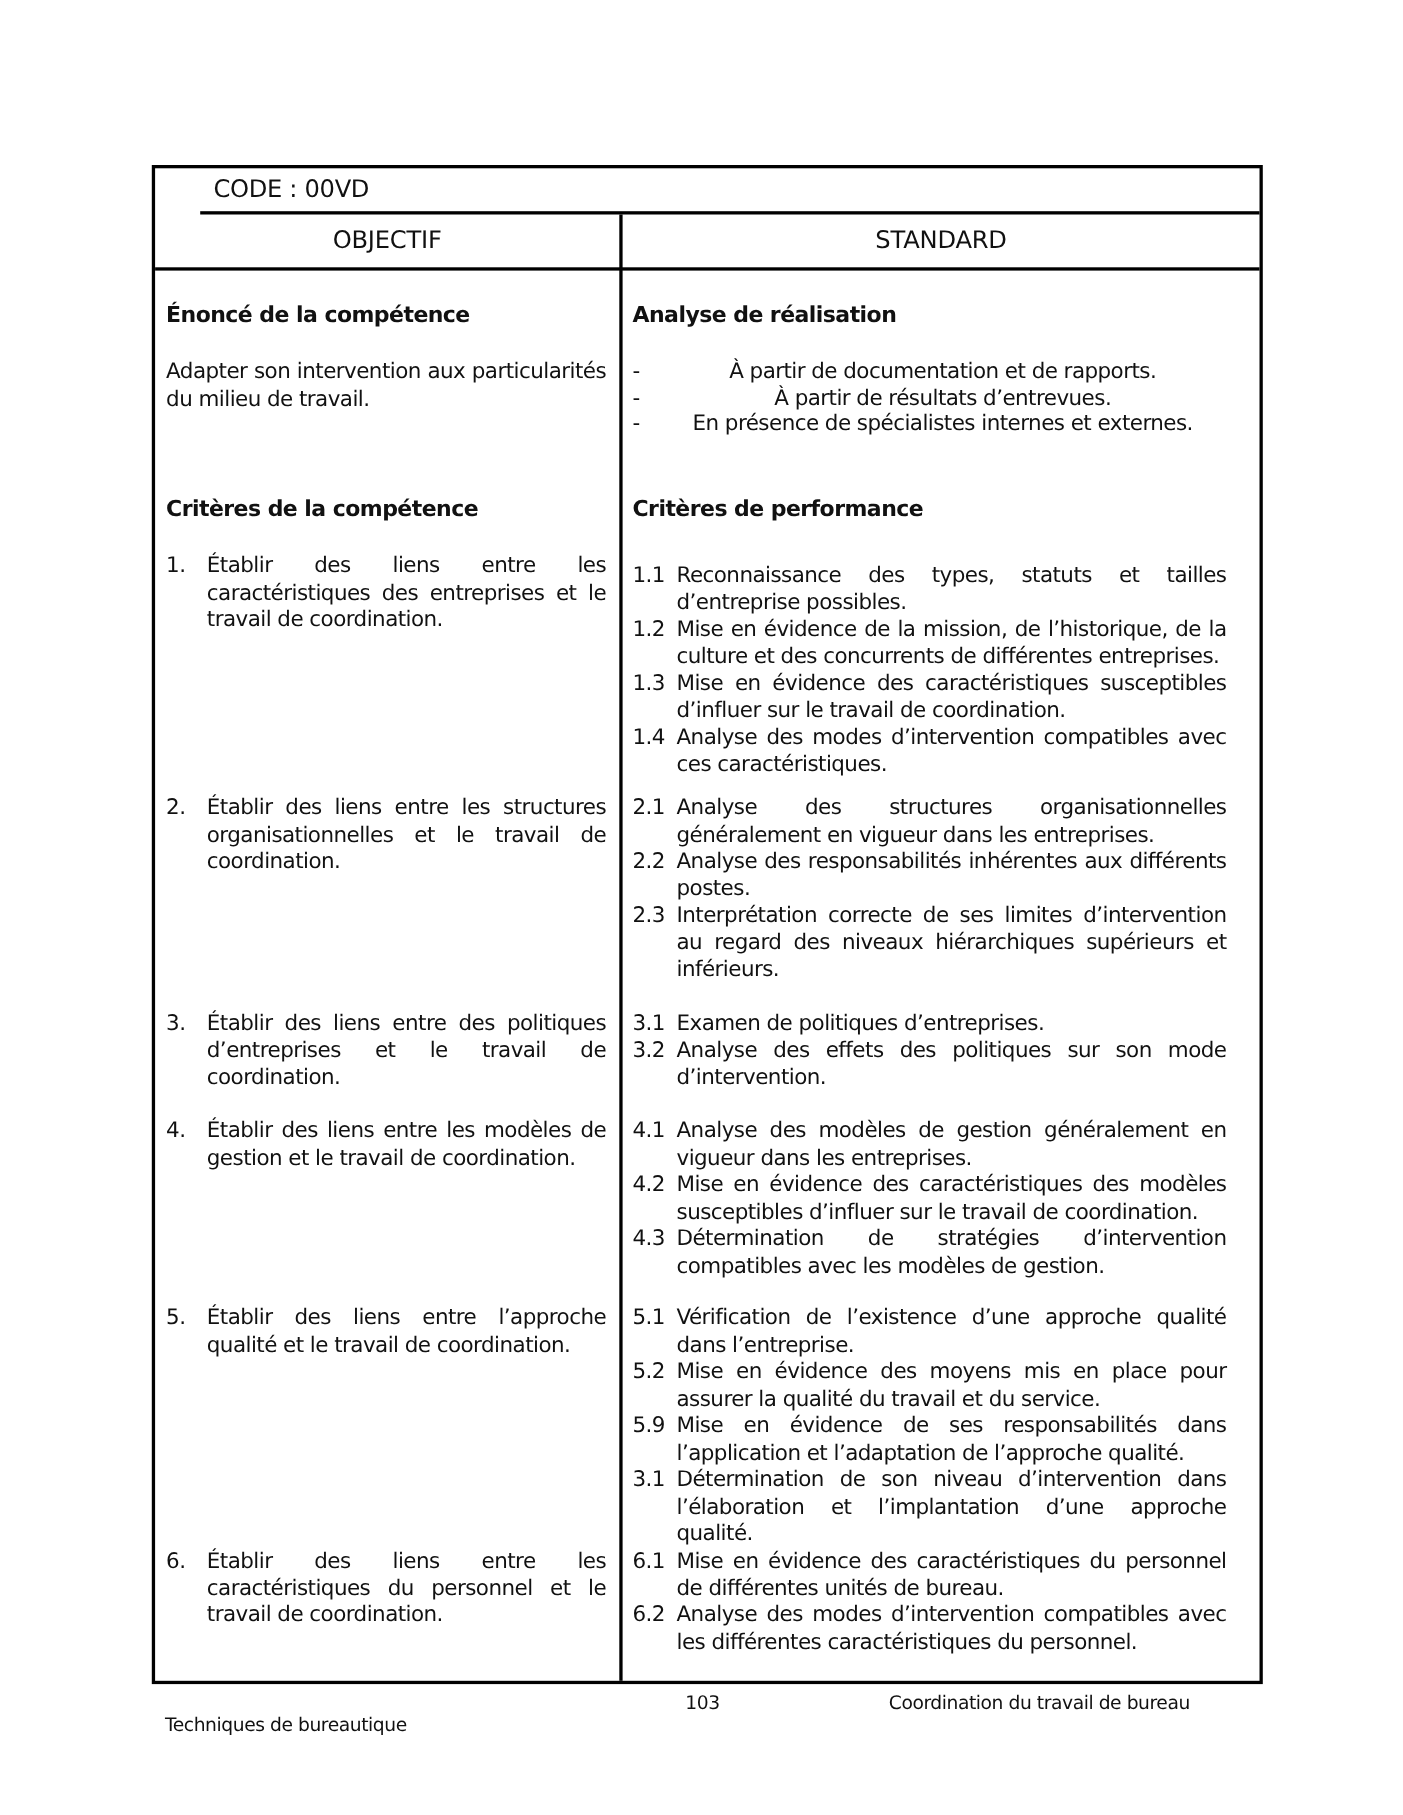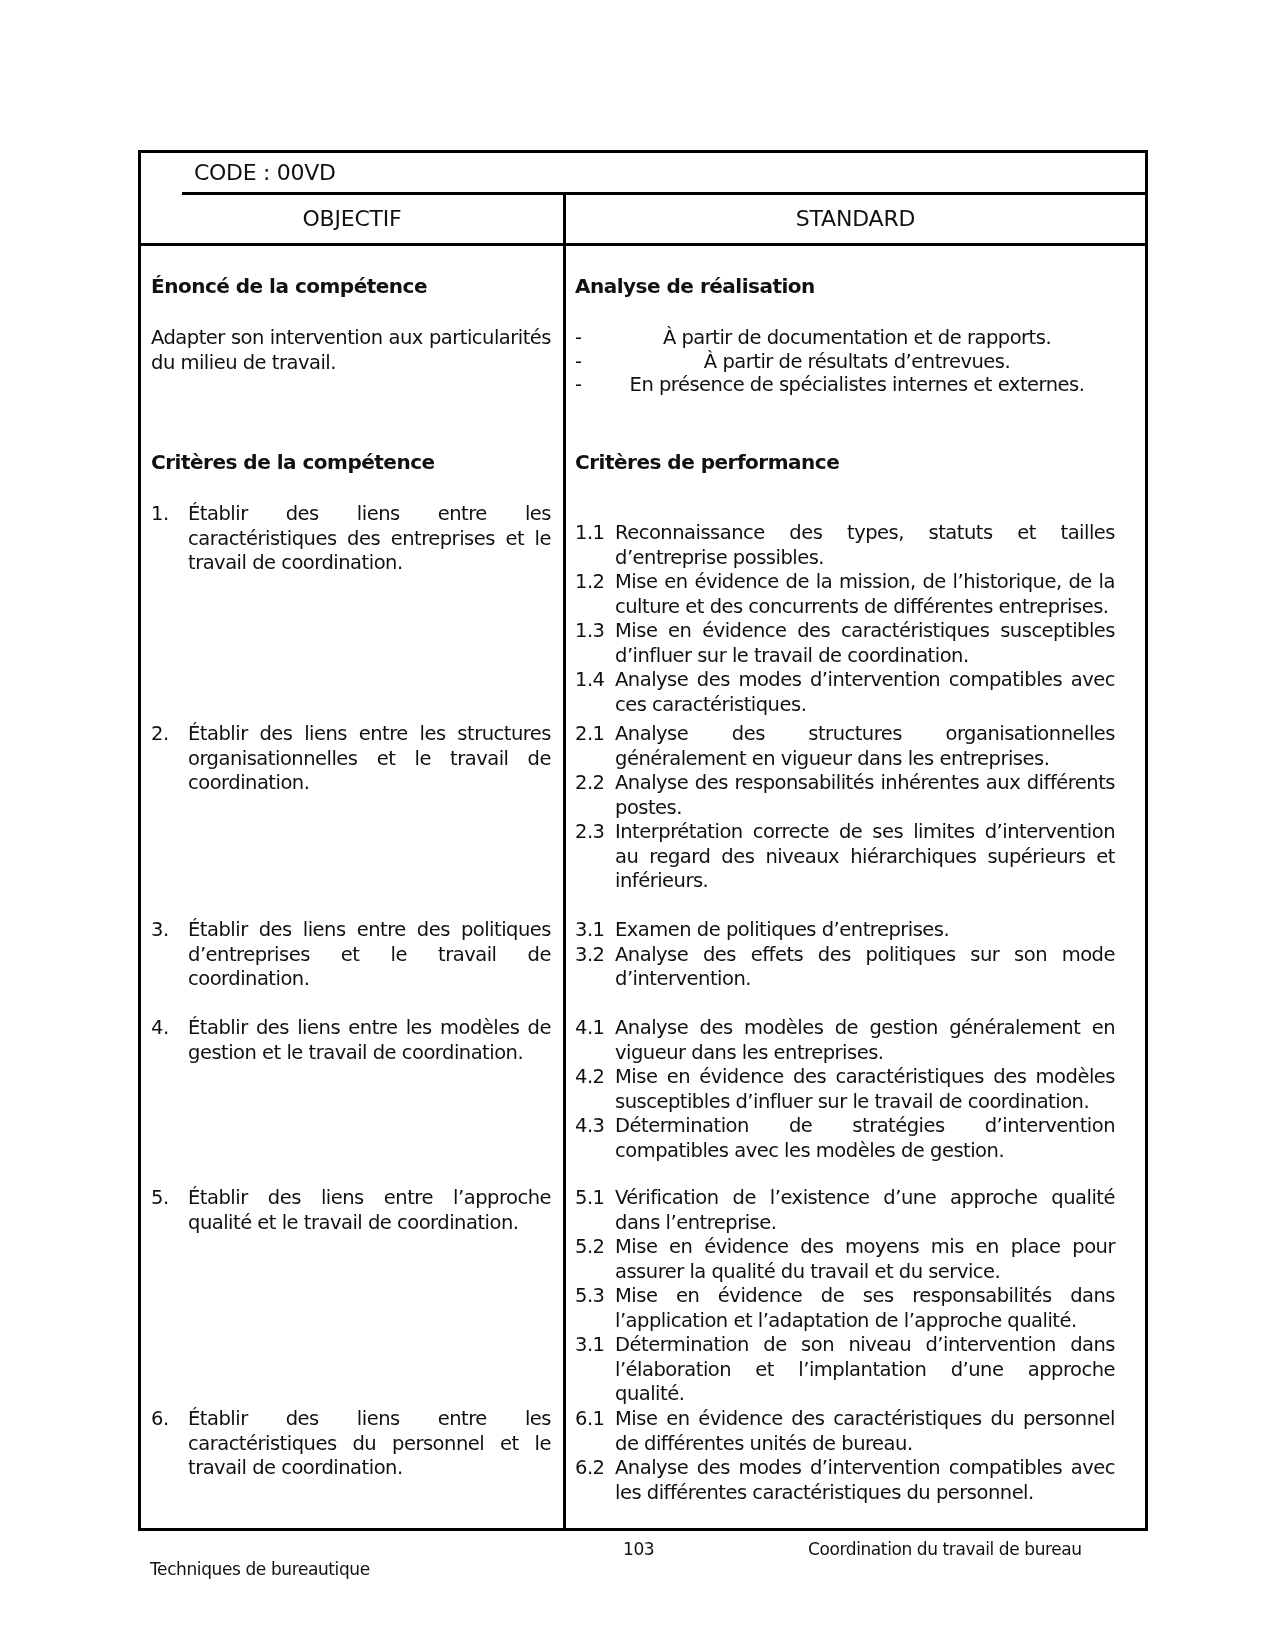--- a/index.html
+++ b/index.html
@@ -113,21 +113,21 @@
         <span class="txt">À partir de résultats d’entrevues.</span>
       </div>
       <div class="ctx">
         <span class="dash">-</span>
         <span class="txt">En présence de spécialistes internes et externes.</span>
       </div>
     </div>
 
     <div class="heading" style="top:297px;">Critères de performance</div>
 
-    <div class="crit-group" style="top:368px;">
+    <div class="crit-group" style="top:358px;">
       <div class="crit">
           <span class="num">1.1</span>
           <span class="txt">Reconnaissance des types, statuts et tailles d’entreprise possibles.</span>
         </div>
       <div class="crit">
           <span class="num">1.2</span>
           <span class="txt">Mise en évidence de la mission, de l’historique, de la culture et des concurrents de différentes entreprises.</span>
         </div>
       <div class="crit">
           <span class="num">1.3</span>
@@ -183,21 +183,21 @@
     <div class="crit-group" style="top:1033px;">
       <div class="crit">
           <span class="num">5.1</span>
           <span class="txt">Vérification de l’existence d’une approche qualité dans l’entreprise.</span>
         </div>
       <div class="crit">
           <span class="num">5.2</span>
           <span class="txt">Mise en évidence des moyens mis en place pour assurer la qualité du travail et du service.</span>
         </div>
       <div class="crit">
-          <span class="num">5.3</span>
+          <span class="num">5.9</span>
           <span class="txt">Mise en évidence de ses responsabilités dans l’application et l’adaptation de l’approche qualité.</span>
         </div>
       <div class="crit">
           <span class="num">3.1</span>
           <span class="txt">Détermination de son niveau d’intervention dans l’élaboration et l’implantation d’une approche qualité.</span>
         </div>
     </div>
 
     <div class="crit-group" style="top:1254px;">
       <div class="crit">

